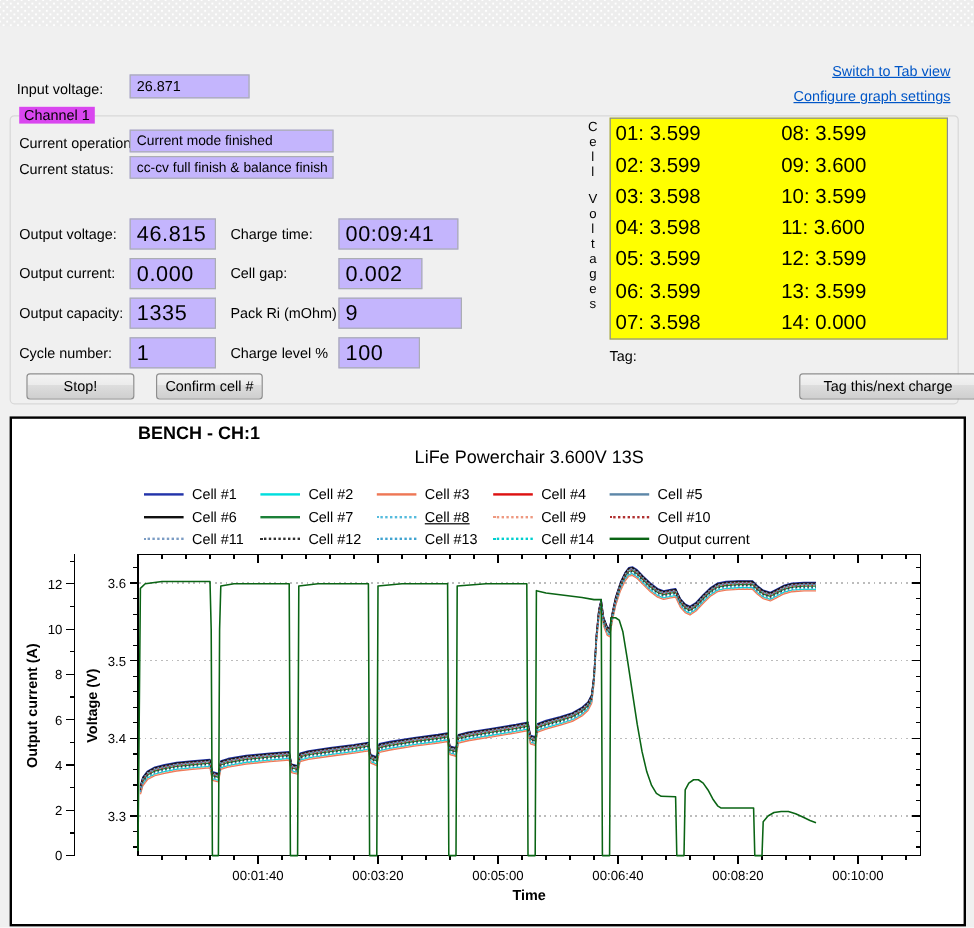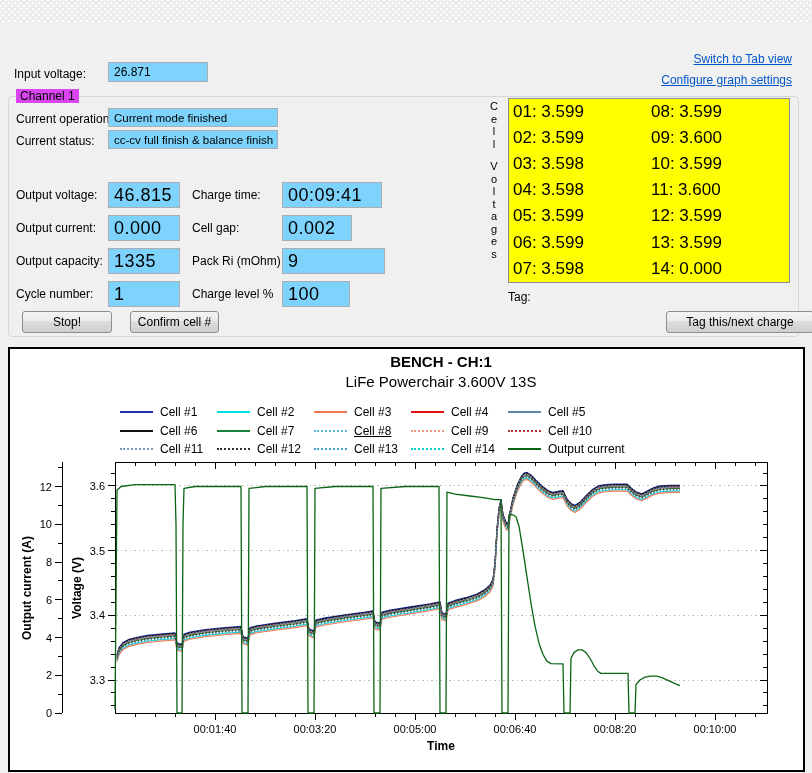--- a/index.html
+++ b/index.html
@@ -3,41 +3,41 @@
 <meta charset="utf-8">
 <style>
   html,body{margin:0;padding:0;}
   body{width:812px;height:773px;overflow:hidden;background:#f0f0f0;
        font-family:"Liberation Sans","DejaVu Sans",sans-serif;color:#000;}
   .screen{position:relative;width:812px;height:773px;}
   .dither{position:absolute;left:0;top:0;width:812px;height:22px;background-color:#ededed;
           background-image:radial-gradient(#ffffff 1px,transparent 1.2px),radial-gradient(#ffffff 1px,transparent 1.2px);
           background-size:6px 6px;background-position:0 0,3px 3px;}
   .lbl{position:absolute;font-size:12px;white-space:nowrap;}
-  .tbox{position:absolute;background:#7dd3fc;border:1px solid #abadb3;display:flex;align-items:center;
+  .tbox{position:absolute;background:#c4b5fd;border:1px solid #abadb3;display:flex;align-items:center;
         padding:0 5px;font-size:12px;white-space:nowrap;overflow:hidden;box-sizing:border-box;}
   .bigbox{font-size:18px;letter-spacing:0.5px;}
   .links{position:absolute;right:20px;top:49px;text-align:right;line-height:21px;}
   .links a{display:block;color:#0056c7;text-decoration:underline;font-size:12px;}
   .groupbox{position:absolute;left:8px;top:96px;width:791px;height:241px;border:1px solid #d7d7d7;
             border-radius:4px;box-sizing:border-box;}
   .grouplegend{position:absolute;left:16px;top:89px;background:#d946ef;padding:0 4px;font-size:12px;}
   .btn{position:absolute;display:flex;align-items:center;justify-content:center;font-size:12px;
        background:linear-gradient(#f3f3f3,#ebebeb 45%,#dddddd 46%,#cfcfcf);
        border:1px solid #8e8e8e;border-radius:3px;box-sizing:border-box;cursor:default;}
   .cellpanel{position:absolute;left:508px;top:98px;width:282px;height:185px;background:#ffff00;
              border:1px solid #898c95;box-sizing:border-box;display:grid;
              grid-template-columns:138px 1fr;grid-auto-rows:26.1px;align-items:center;padding-left:4px;}
   .cell-v{font-size:17px;white-space:nowrap;}
   .sidelabel{position:absolute;left:486px;top:100px;width:16px;text-align:center;font-size:11px;}
   .sidelabel .vword{margin-bottom:10px;}
   .sidelabel .vword div{line-height:12.5px;}
   .chartpanel{position:absolute;left:8px;top:347px;width:793px;height:421px;background:#fff;
               border:2px solid #000;box-sizing:content-box;}
-  .chart-title{position:absolute;left:115px;top:353px;width:652px;text-align:center;
+  .chart-title{position:absolute;left:115px;top:353px;width:652px;text-align:left;
                font-size:15px;font-weight:bold;}
   .chart-subtitle{position:absolute;left:115px;top:373px;width:652px;text-align:center;
                   font-size:15px;font-weight:normal;}
   .legend-item{position:absolute;display:flex;align-items:center;height:16px;}
   .legend-swatch{display:inline-block;width:33px;height:0;border-top-width:2px;margin-right:7px;}
   .legend-label{font-size:12px;white-space:nowrap;}
   #chart-svg{position:absolute;left:0;top:0;pointer-events:none;}
   #chart-svg .tick{font:11px "Liberation Sans","DejaVu Sans",sans-serif;}
   #chart-svg .axis-title{font:bold 12px "Liberation Sans","DejaVu Sans",sans-serif;}
 </style>

